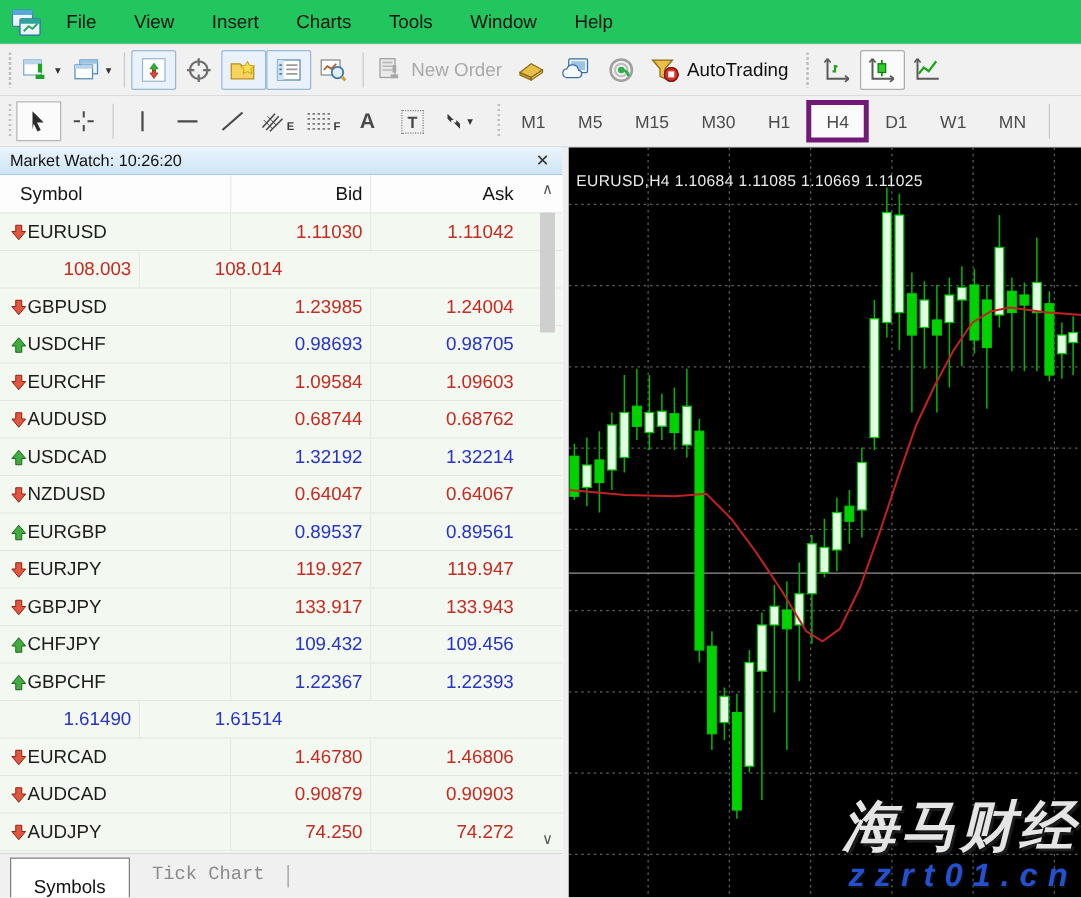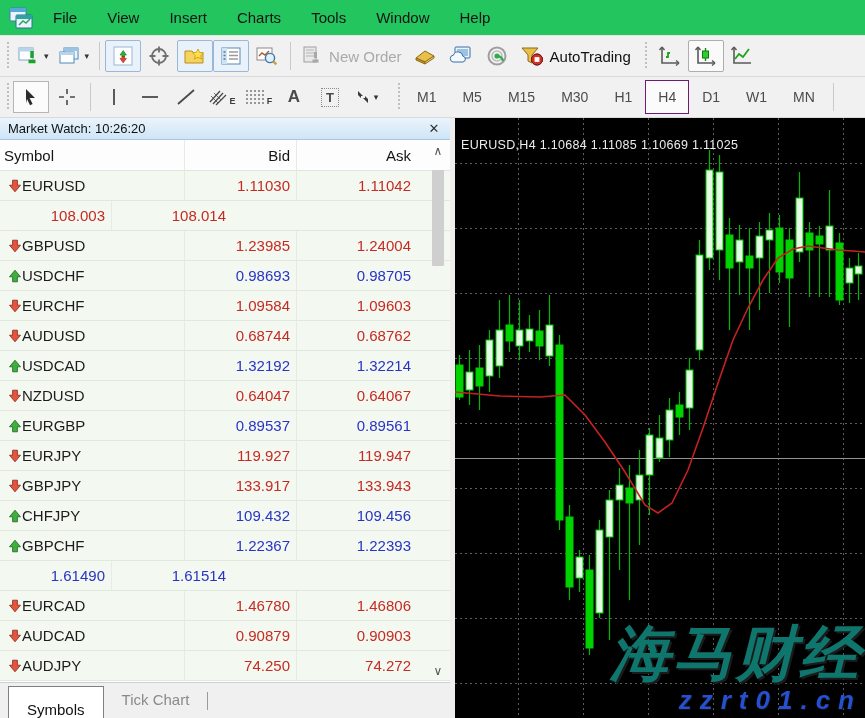--- a/index.html
+++ b/index.html
@@ -25,59 +25,59 @@
   .tlabel { font-size:15px; color:#111; margin-left:4px; white-space:nowrap; }
   .tlabel.disabled { color:#a9a9a9; }
   .caret { font-size:9px; color:#333; line-height:1; margin-left:2px; }
 
   
   .dbtn { height:32px; min-width:36px; display:flex; align-items:center; justify-content:center;
           border:1px solid transparent; font-size:16px; color:#3c3c3c; }
   .dbtn.sel { border:1px solid #b5b5b5; background:#fbfbfb; }
   .glyphletter { font-size:9px; color:#3c3c3c; margin-left:1px; align-self:flex-end; padding-bottom:6px; font-weight:bold; }
   .tf { font-size:14px; color:#4c4c4c; padding:0 12px; height:34px; display:flex; align-items:center; border:1px solid transparent; }
-  .tf.active { background:#fbfbfb; border:1px solid #701a75; }
+  .tf.active { background:#fbfbfb; border:4px solid #701a75; }
 
   
   .main { display:flex; height:600px; }
   .mw-panel { width:450px; display:flex; flex-direction:column; background:#ffffff; }
   .splitter { width:5px; background:#eeeeee; }
 
   .mw-title { height:22px; background:linear-gradient(#eaf4fc,#cfe5f6); border-bottom:1px solid #a9c7e2;
               display:flex; align-items:center; padding:0 8px; font-size:13px; color:#10100f; }
   .mw-close { margin-left:auto; font-size:13px; color:#333; width:16px; text-align:center; cursor:default; }
 
   .mw-table { flex:1; position:relative; background:#fdfffd; overflow:hidden; font-size:15px; }
   .mw-headrow { height:31px; display:flex; align-items:center; background:#fdfdfd; border-bottom:1px solid #dfe4df; color:#141414; }
   .cell { display:flex; align-items:center; height:100%; }
-  .c-sym { width:185px; padding-left:4px; border-right:1px solid #e6ebe6; }
+  .c-sym { width:185px; padding-left:16px; border-right:1px solid #e6ebe6; }
   .c-bid { width:112px; justify-content:flex-end; padding-right:6px; border-right:1px solid #e6ebe6; }
   .c-ask { width:118px; justify-content:flex-end; padding-right:4px; }
   .mw-row { height:30px; display:flex; align-items:center; background:#f3f8f1; border-bottom:1px solid #e2e8e0; }
   .mw-row .c-sym { padding-left:8px; color:#1c1c1c; gap:0; }
   .dir { width:14px; height:14px; display:inline-flex; }
   .price.down, .bid.down, .ask.down { color:#c52b22; }
   .price.up,   .bid.up,   .ask.up   { color:#2834c4; }
 
   .scrollcol { position:absolute; top:0; right:2px; width:20px; bottom:0; display:flex; flex-direction:column; align-items:center; }
   .scr-btn { height:22px; width:20px; display:flex; align-items:center; justify-content:center; color:#555; font-size:12px; }
   .scr-track { flex:1; width:16px; position:relative; }
   .scr-thumb { position:absolute; top:8px; left:2px; width:12px; height:96px; background:#cfcfcf; border-radius:1px; }
 
   .mw-tabs { height:36px; background:#f0f0f0; border-top:1px solid #cfcfcf; display:flex; align-items:flex-start; padding:3px 0 0 8px; font-size:15px; }
   .tab-active { background:#ffffff; border:1px solid #7f7f7f; padding:14px 18px 6px; color:#111; }
-  .tab-inactive { padding:5px 18px 6px; color:#8a8a8a; }
+  .tab-inactive { padding:5px 18px 6px; color:#8a8a8a;font-family:Liberation Mono, monospace; }
   .tabsep { width:1px; height:18px; background:#9a9a9a; margin-top:6px; }
 
   
   .chart { width:410px; height:600px; background:#000; position:relative; overflow:hidden; }
   .chart-header { position:absolute; top:20px; left:6px; color:#ececec; font-size:12.5px; z-index:3; letter-spacing:0.3px; }
   #chart-svg { position:absolute; inset:0; z-index:1; }
   .watermark { position:absolute; right:3px; bottom:4px; z-index:2; text-align:right; font-style:italic; font-weight:bold; line-height:1.05; }
-  .wm1 { font-size:60px; color:#0f766e; text-shadow:2px 2px 0 #1b1b1b; letter-spacing:3px; }
+  .wm1 { font-size:44px; color:#e5e5e5; text-shadow:2px 2px 0 #1b1b1b; letter-spacing:3px; }
   .wm2 { font-size:26px; color:#2550d2; letter-spacing:8px; text-shadow:1px 1px 0 #101010; margin-top:2px; }
 
   svg { display:block; }
 </style>
 </head>
 <body>
 
 <div class="app">
 
   <div class="menubar">

